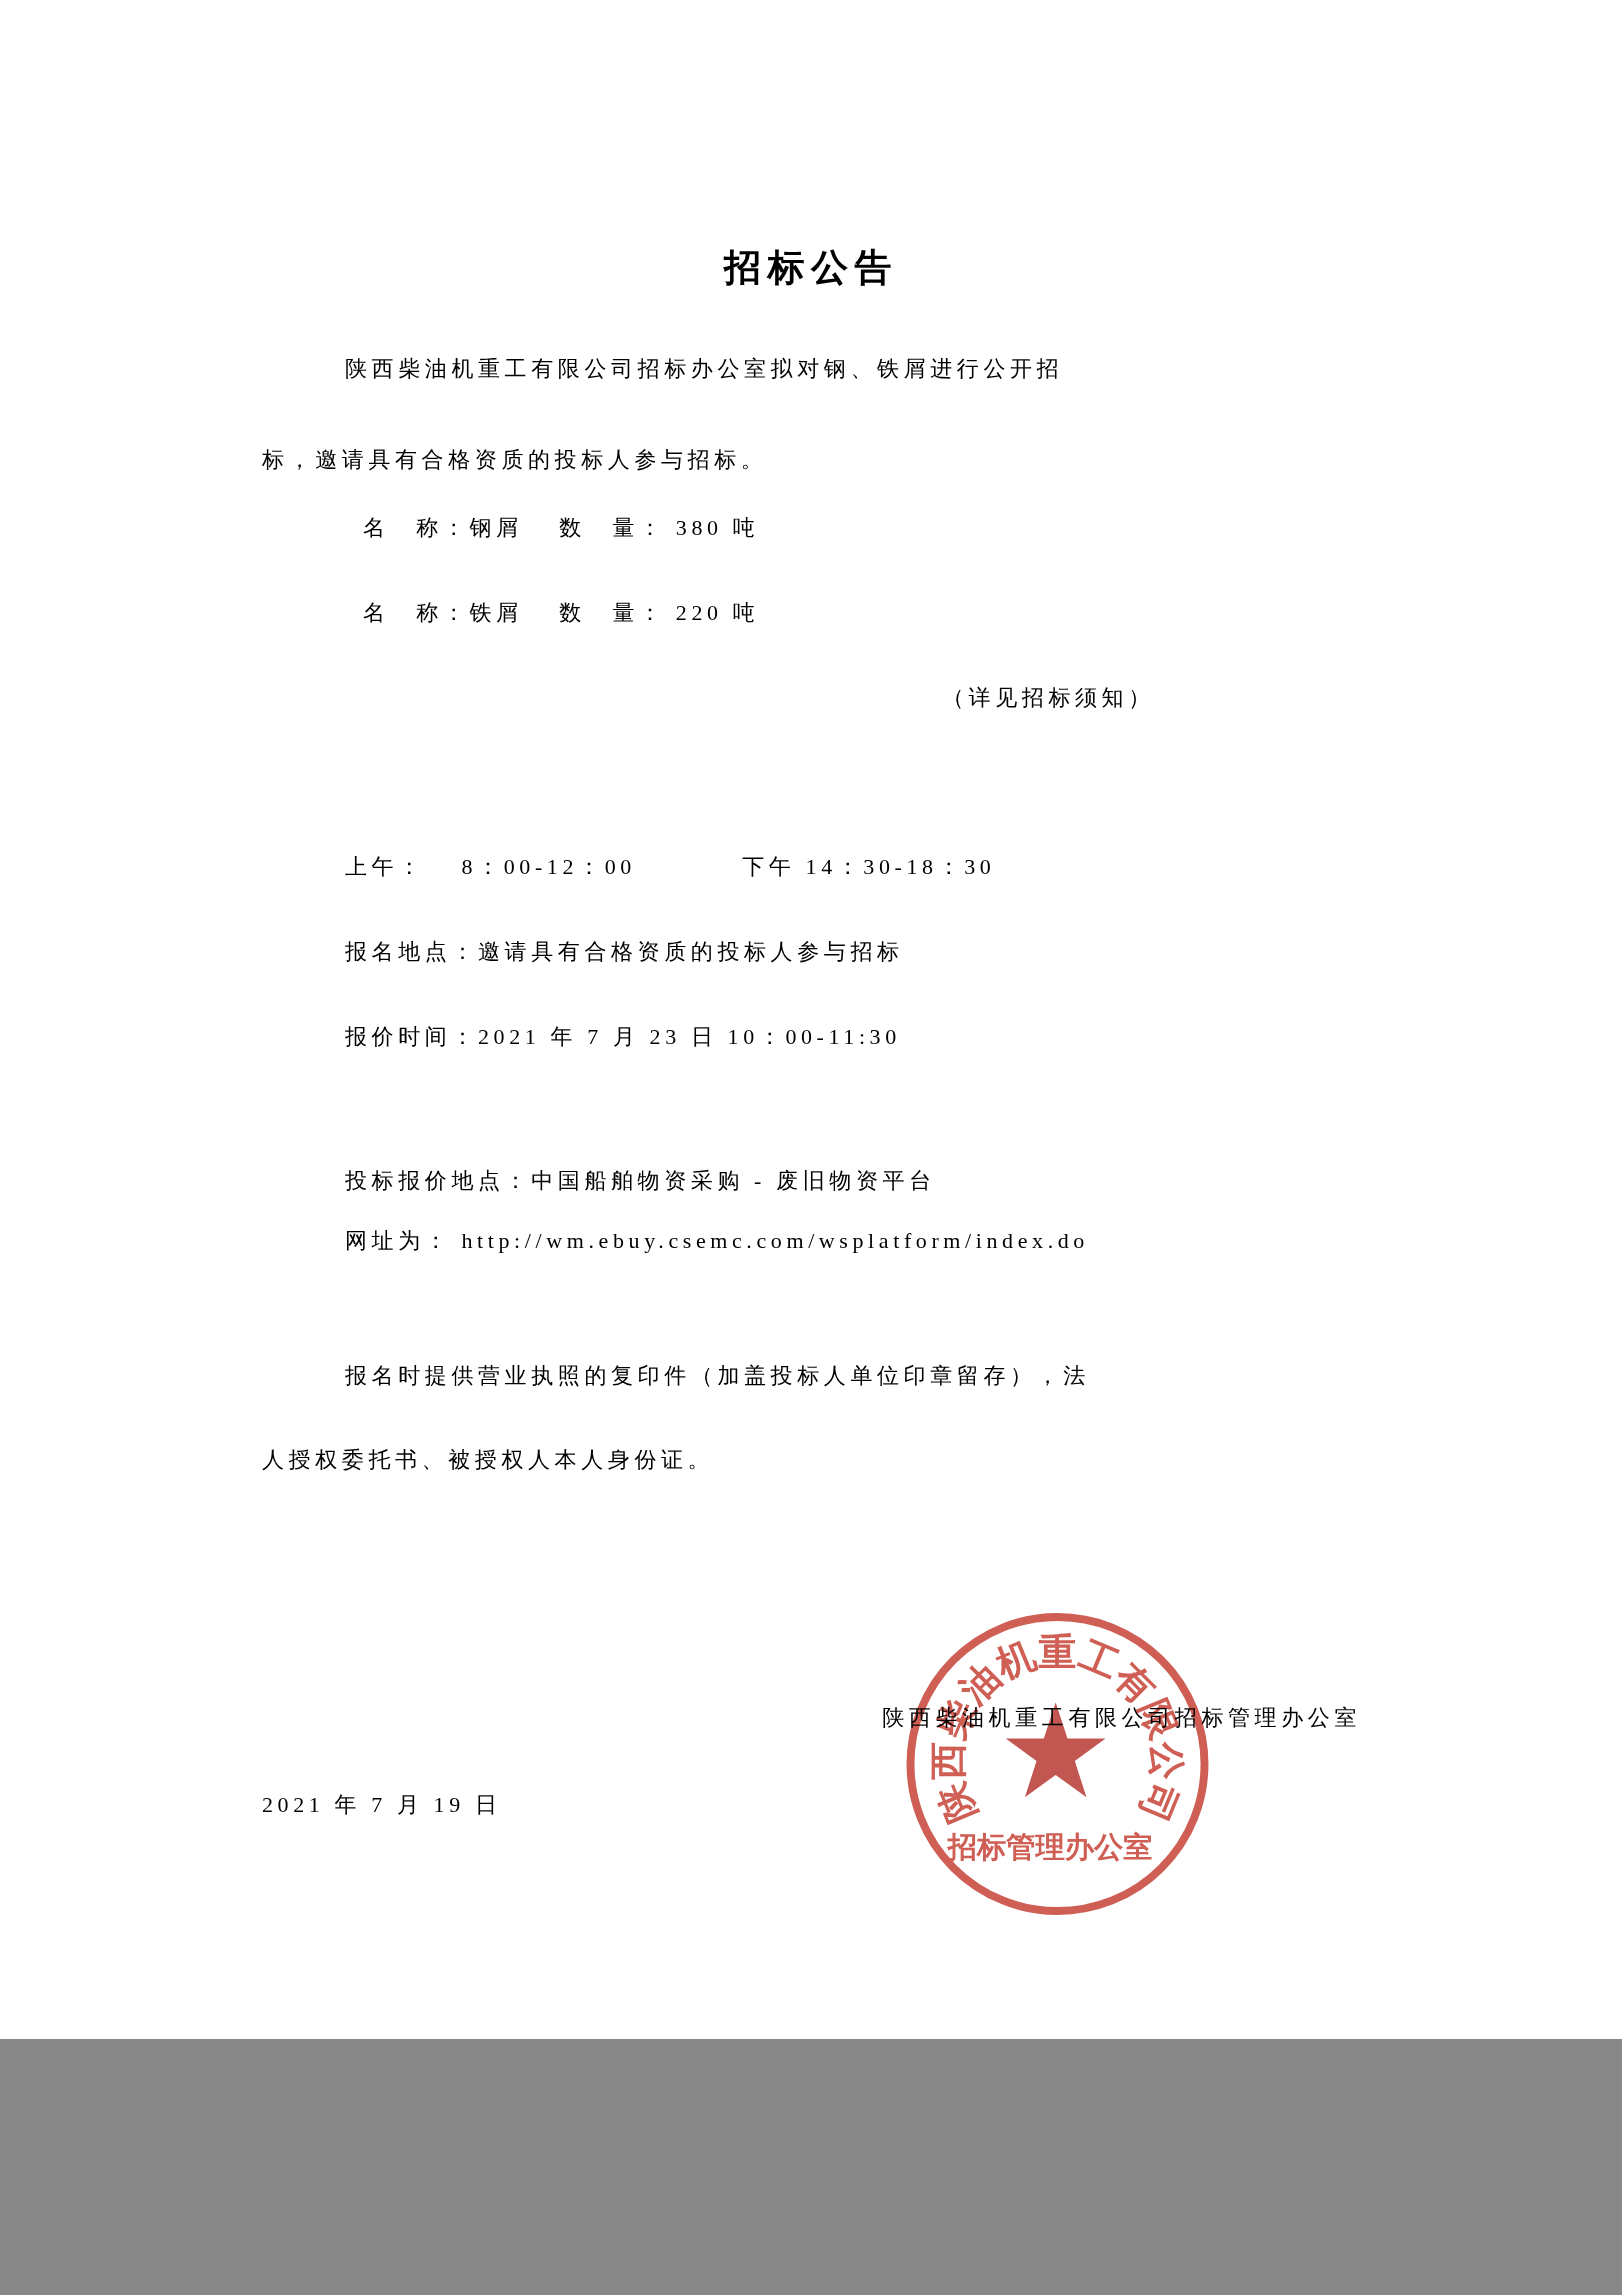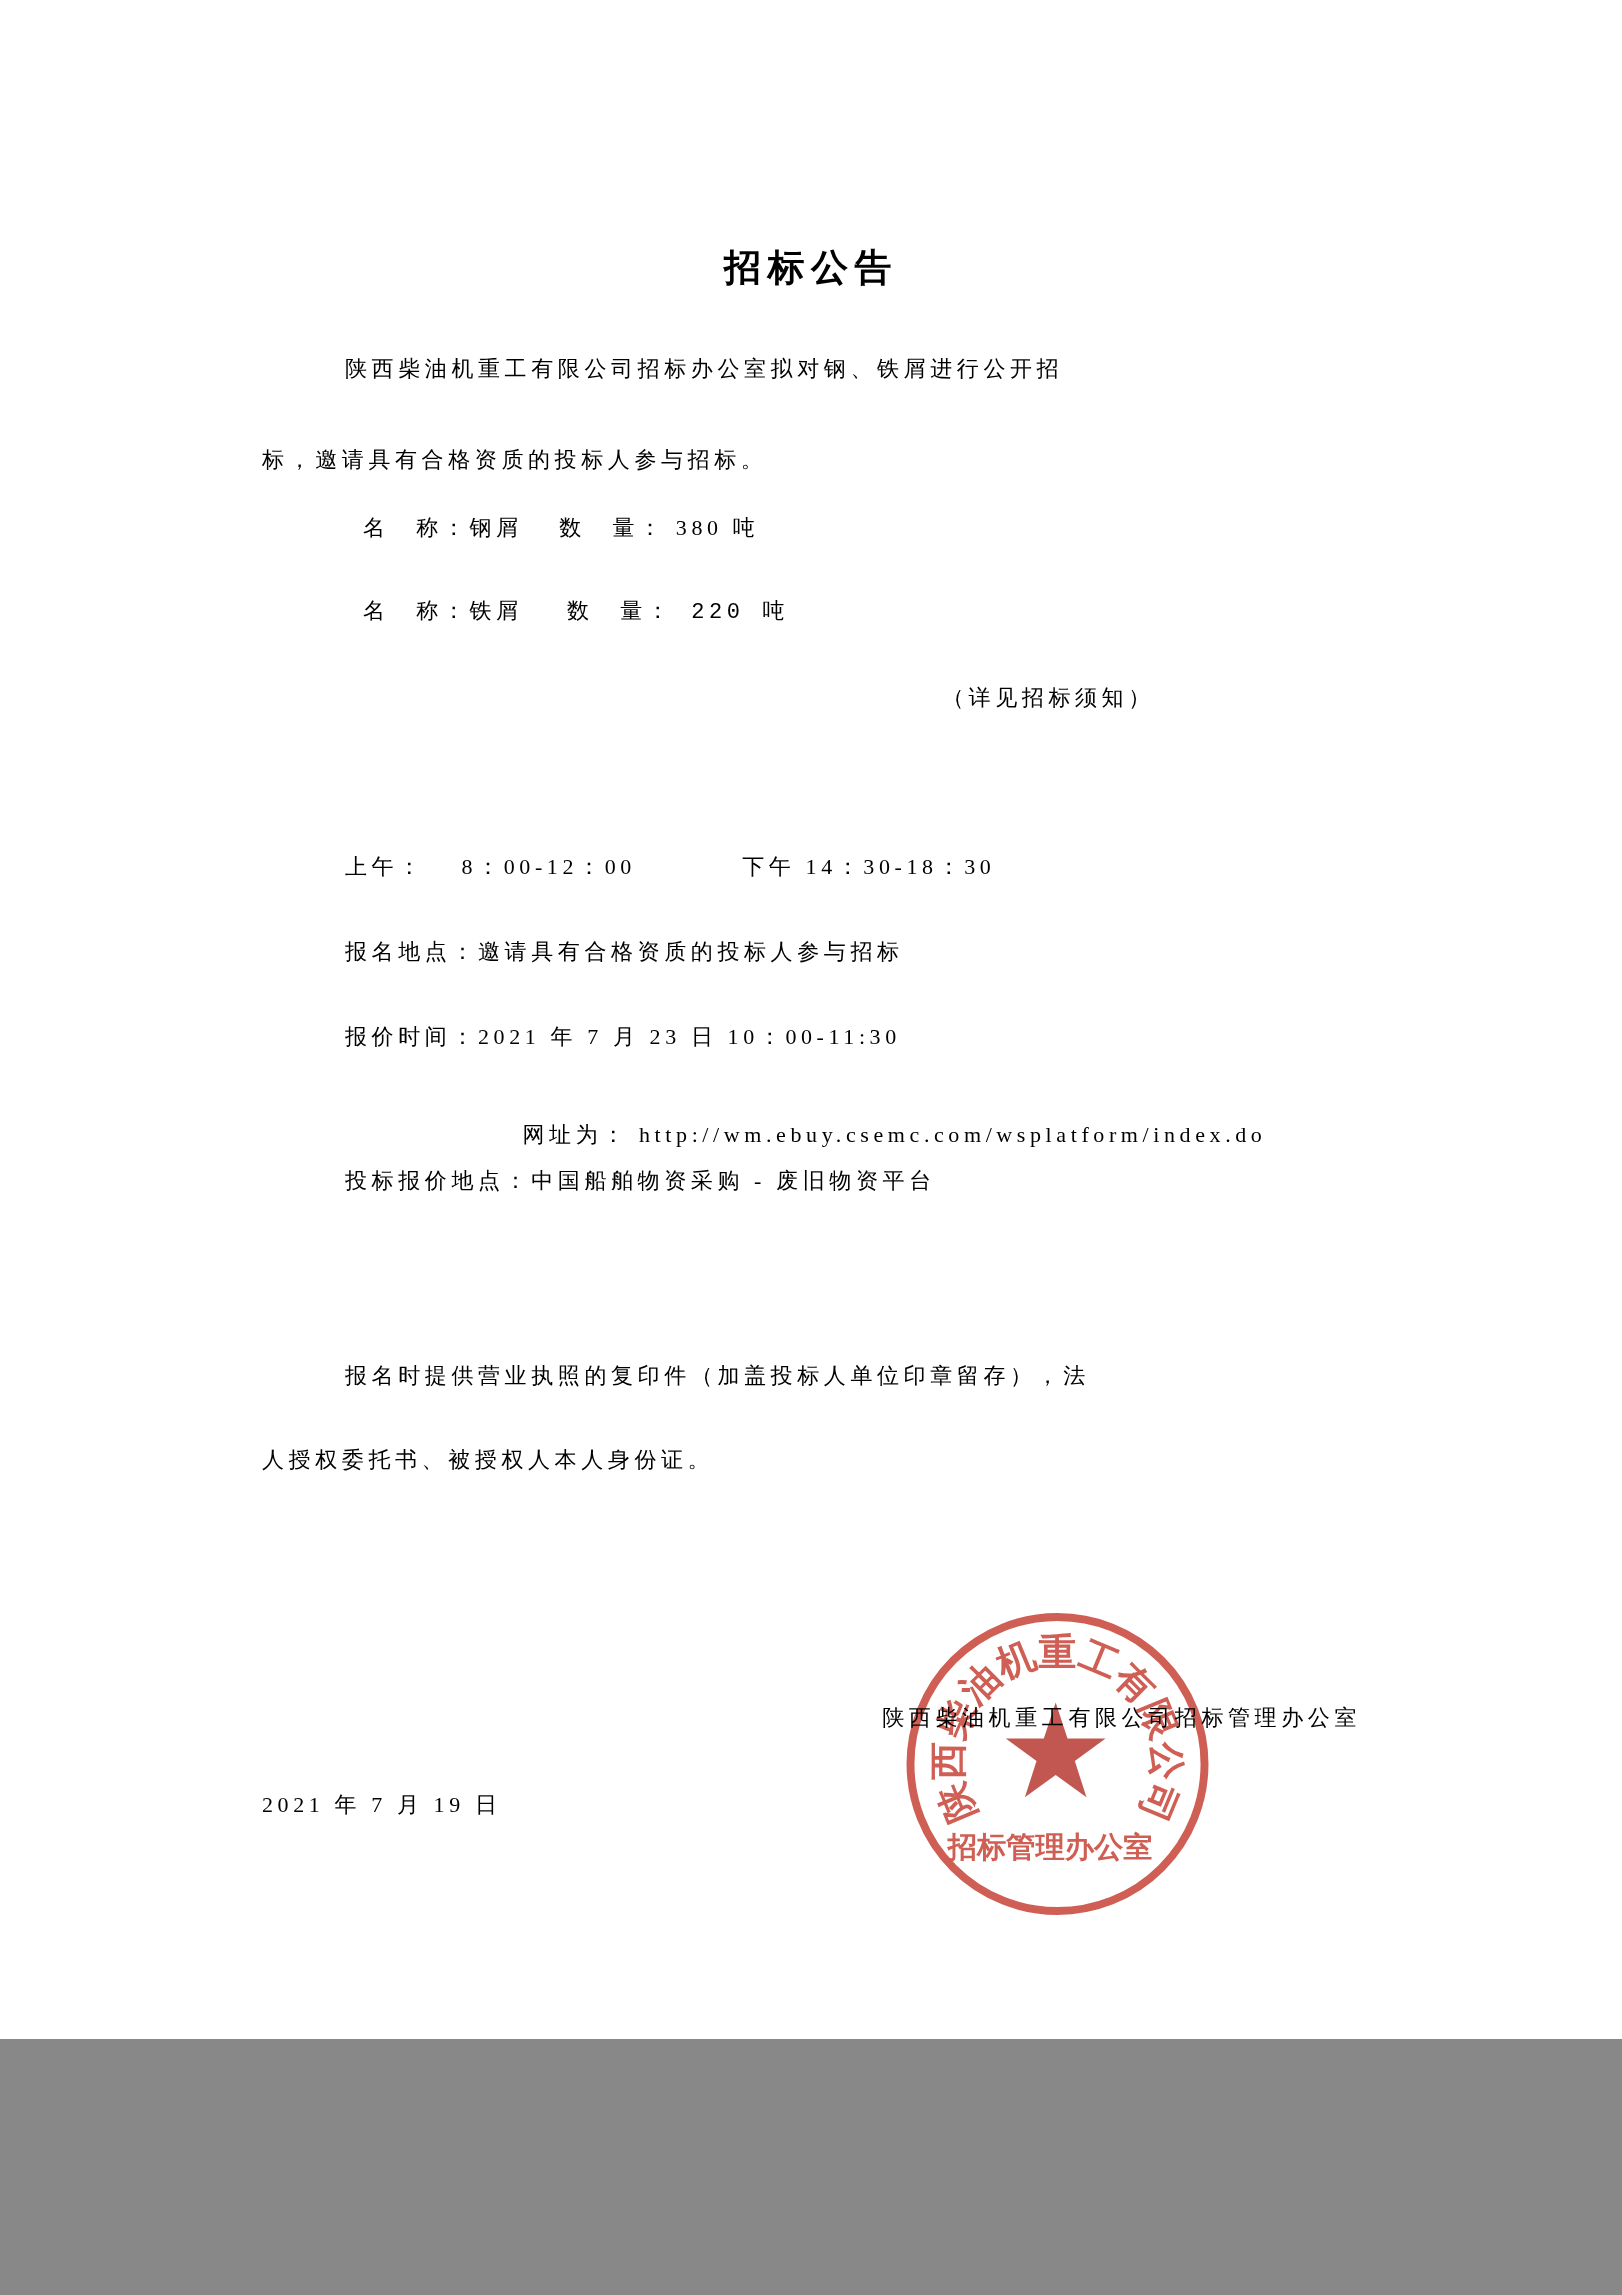--- a/index.html
+++ b/index.html
@@ -37,28 +37,28 @@
   }
   .ln {
     position: absolute;
     left: 0;
     width: 100%;
     white-space: nowrap;
   }
   .l-para1l1  { top: 358px;  padding-left: 83px; }
   .l-para1l2  { top: 449px;  padding-left: 0; }
   .l-item1    { top: 517px;  padding-left: 101px; }
-  .l-item2    { top: 602px;  padding-left: 101px; font-family: Liberation Mono, monospace; }
+  .l-item2    { top: 602px;  padding-left: 101px; }
   .l-note     { top: 687px; padding-left: 680px; }
   .l-regtime  { top: 772px; padding-left: 83px; }
   .l-hours    { top: 856px; padding-left: 83px; }
   .l-regplace { top: 941px; padding-left: 83px; }
   .l-quotetime  { top: 1026px; padding-left: 83px; }
   .l-quoteplace { top: 1170px; padding-left: 83px; }
-  .l-url      { top: 1124px; padding-left: 83px; text-align: center; }
+  .l-url      { top: 1230px; padding-left: 83px; }
   .l-phone    { top: 1280px; padding-left: 83px; }
   .l-para2l1  { top: 1365px; padding-left: 83px; }
   .l-para2l2  { top: 1449px; padding-left: 0; }
   .l-sig      { top: 1707px; text-align: right; padding-left: 0; }
   .l-date     { top: 1794px; padding-right: 190px; box-sizing: border-box; }
   .seal {
     position: absolute;
     left: 905px;
     top: 1607px;
     width: 305px;

